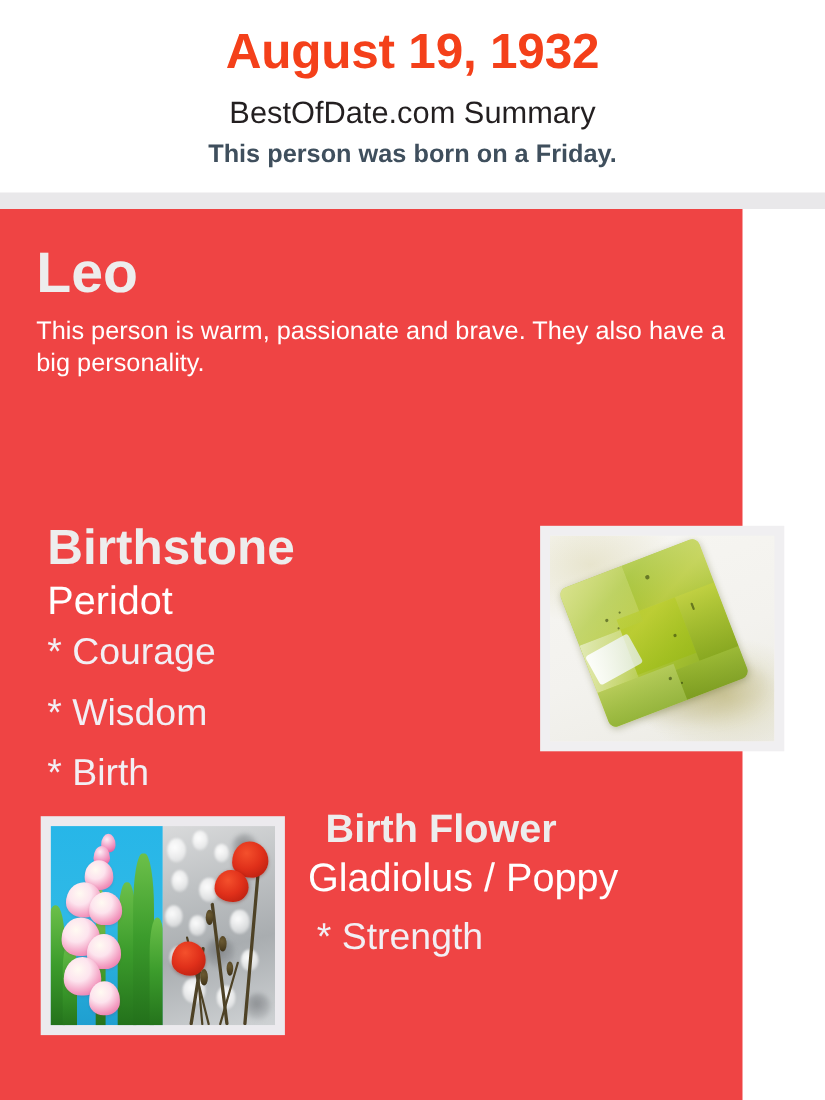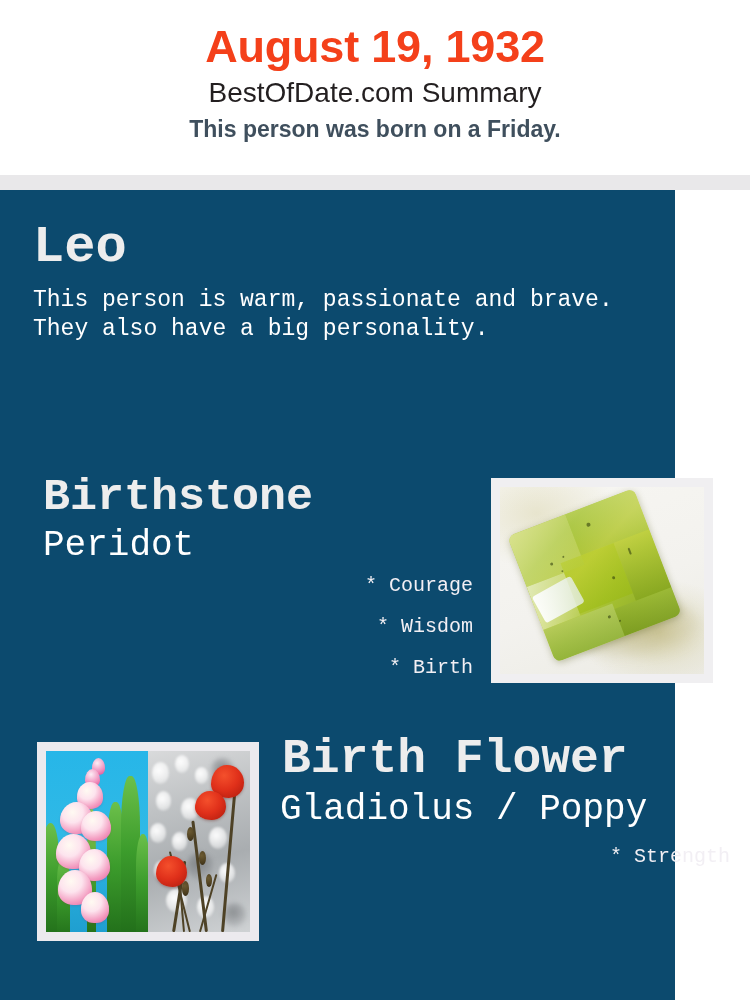--- a/index.html
+++ b/index.html
@@ -36,21 +36,21 @@
     font-weight: bold;
     color: #f4401a;
     line-height: 1.12;
     letter-spacing: -0.2px;
   }
   .header-site {
     font-size: 28px;
     font-weight: normal;
     color: #231f20;
     line-height: 1.3;
-    margin-top: 3px;
+    margin-top: 13px;
   }
   .header-note {
     font-size: 23px;
     font-weight: bold;
     color: #3f4f5d;
     line-height: 1.3;
     margin-top: 3px;
   }
 
   .divider {
@@ -60,22 +60,21 @@
     height: 15px;
     background: #e9e8ea;
   }
 
   
   .body-purple {
     position: absolute;
     left: 0; top: 190px;
     width: 675px;
     height: 810px;
-    background: #0c4a6e;
-    font-family: Liberation Mono, monospace;
+    background: #ef4444;
   }
 
   
   .zodiac {
     position: absolute;
     left: 33px;
     top: 32px;
     width: 670px;
   }
   .zodiac-title {
@@ -109,27 +108,26 @@
     margin: 0 0 6px 0;
   }
   .stone-name {
     font-size: 36px;
     font-weight: normal;
     color: #ffffff;
     line-height: 1.1;
     margin: 0 0 10px 0;
   }
   .trait {
-    font-size: 20px;
+    font-size: 34px;
     font-weight: normal;
     color: #f2eff4;
     line-height: 1.0;
     margin: 0 0 21px 0;
     white-space: nowrap;
-    text-align: right;
   }
 
   
   .gem-frame {
     position: absolute;
     left: 491px;
     top: 478px;
     width: 222px;
     height: 205px;
     background: #f0eff1;
@@ -208,25 +206,25 @@
   }
 
   
   .flower-block {
     position: absolute;
     left: 280px;
     top: 545px;
     width: 450px;
   }
   .flower-title {
-    font-size: 48px;
+    font-size: 36px;
     font-weight: bold;
     color: #ededed;
     line-height: 1.0;
-    margin: 0 0 7px 2px;
+    margin: 0 0 7px 16px;
   }
   .flower-name {
     font-size: 36px;
     font-weight: normal;
     color: #ffffff;
     line-height: 1.1;
     margin: 0 0 17px 0;
   }
   .flower-block .trait { margin-bottom: 18px; padding-left: 8px; }
 

